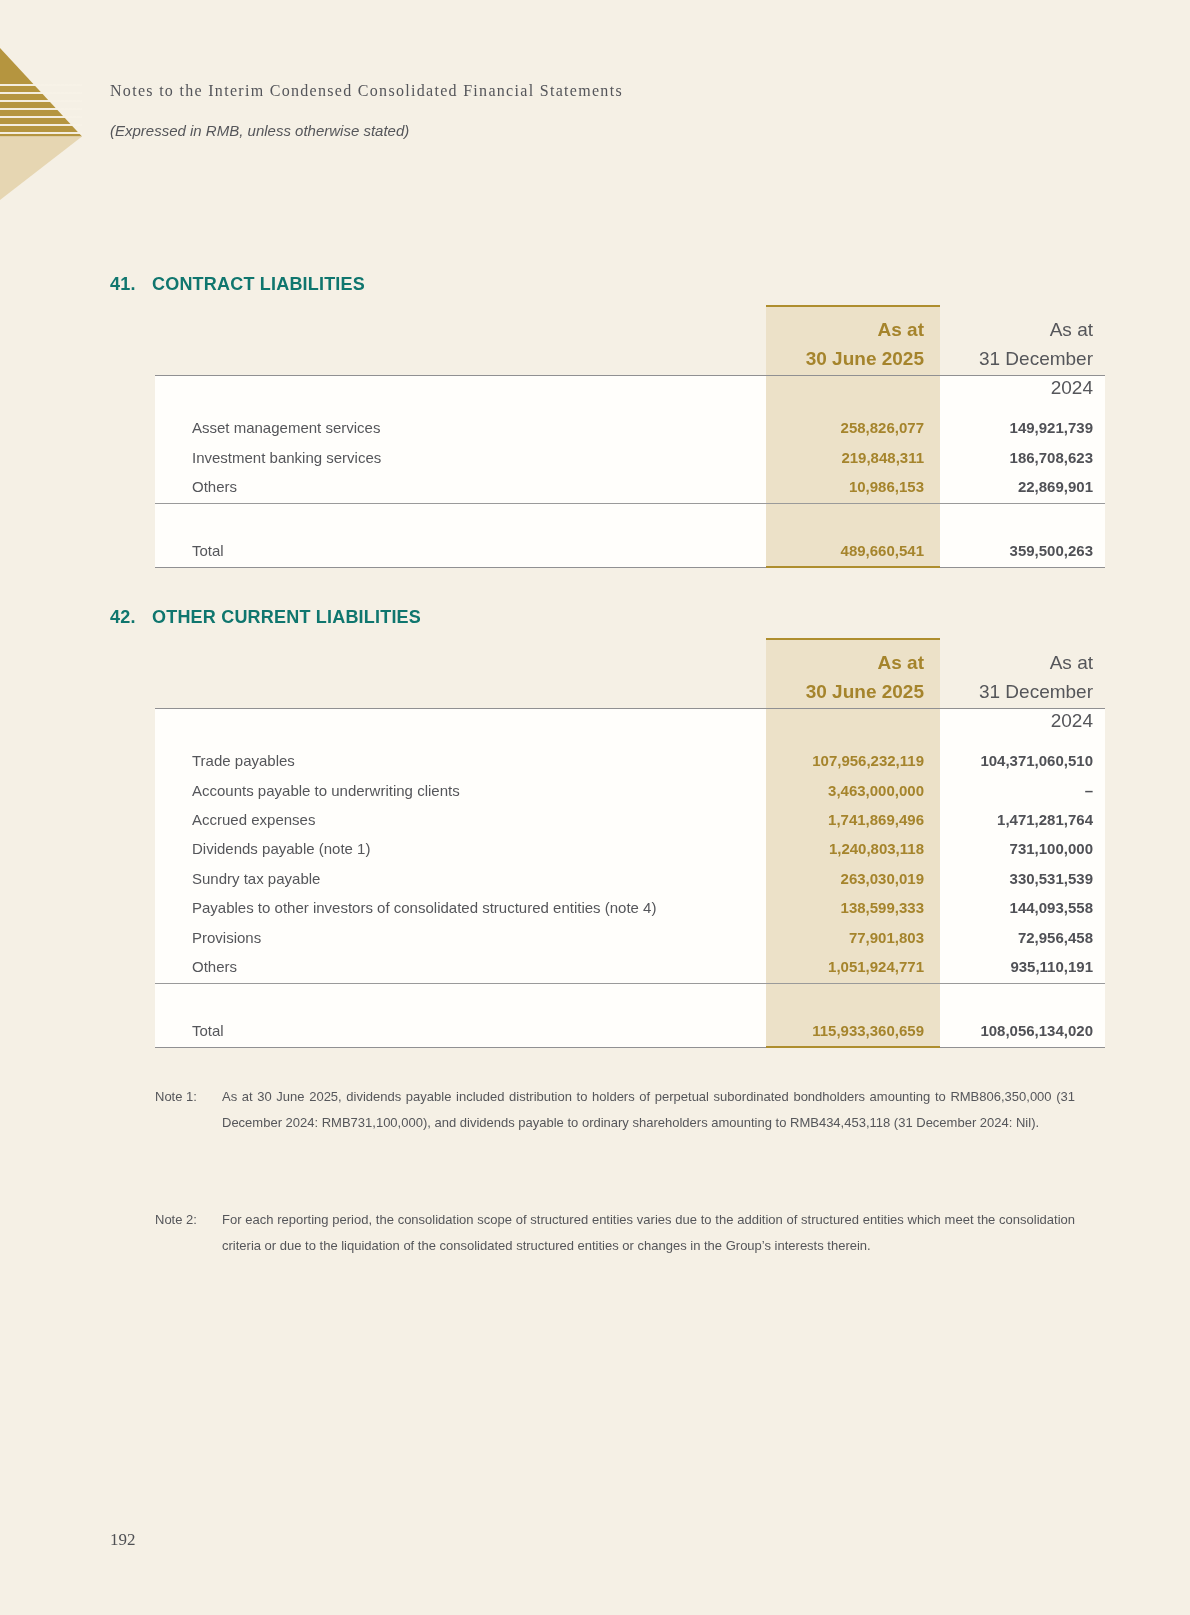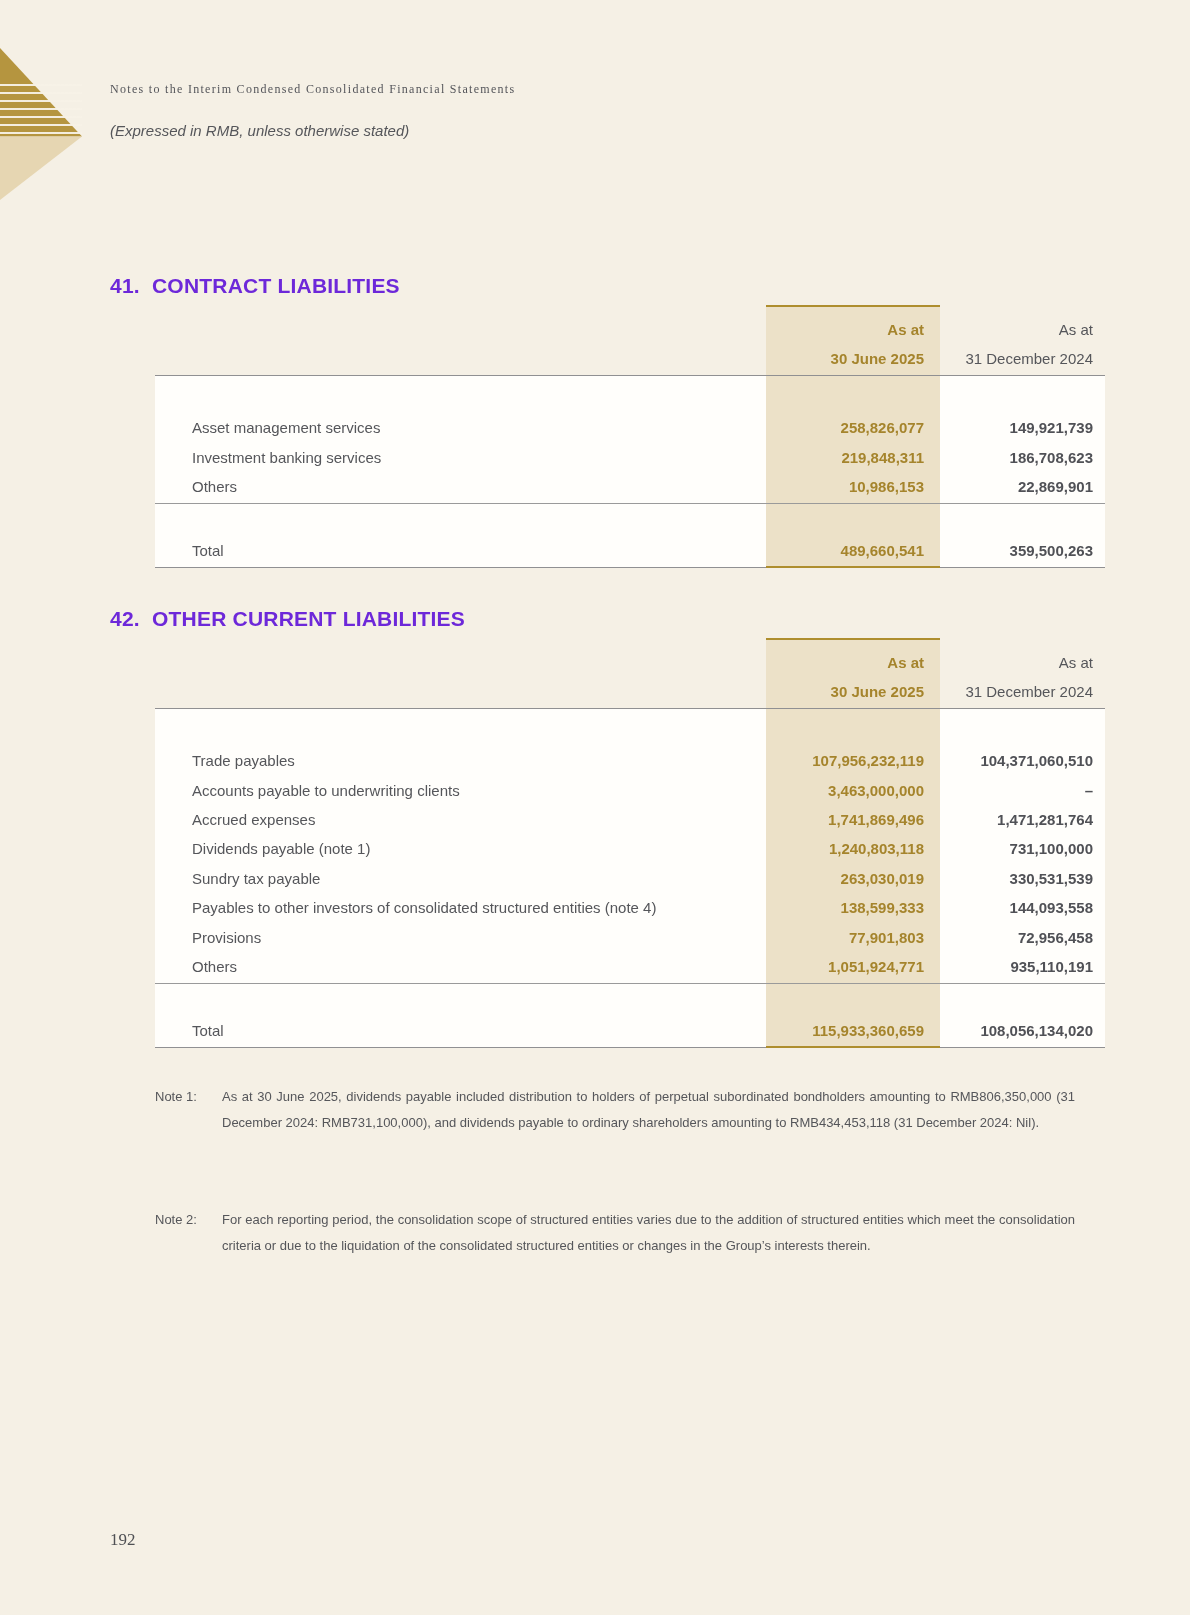--- a/index.html
+++ b/index.html
@@ -16,33 +16,33 @@
   .corner { position:absolute; left:0; top:45px; width:82px; height:155px; }
   .corner .tri-gold  { position:absolute; inset:0; background:#b5953f; clip-path:polygon(0 2%, 100% 59%, 0 59%); }
   .corner .tri-tan   { position:absolute; inset:0; background:#e6d6b2; clip-path:polygon(0 59%, 100% 59%, 0 100%); }
   .corner .stripes   { position:absolute; left:0; right:0; top:25%; height:35%;
                        background:repeating-linear-gradient(to bottom, rgba(247,242,231,0.95) 0 2px, transparent 2px 8px); }
 
   
   .hdr-title {
     position:absolute; left:110px; top:82px;
     font-family:"Liberation Serif", serif;
-    font-size:12px; letter-spacing:1.3px;
+    font-size:16px; letter-spacing:1.3px;
     color:#54555a; font-weight:500; white-space:nowrap;
   }
   .hdr-sub {
     position:absolute; left:110px; top:122px;
     font-style:italic; font-size:15px; color:#55565a;
   }
 
   
   .sec-head {
     position:absolute; left:110px; display:flex;
-    font-weight:bold; font-size:21px; letter-spacing:0.2px;
-    color:#6d28d9; white-space:nowrap;
+    font-weight:bold; font-size:18px; letter-spacing:0.2px;
+    color:#0f766e; white-space:nowrap;
   }
   .sec-head .num { width:42px; flex:0 0 42px; }
   #sec41-head { top:274px; }
   #sec42-head { top:607px; }
 
   
   .fintable { position:absolute; left:155px; width:950px; }
   #table41 { top:305px; height:263px; }
   #table42 { top:638px; height:410px; }
 
@@ -50,21 +50,21 @@
   .ft-hl     { position:absolute; top:2px; bottom:2px; left:611px; width:174px; background:#ece1c8; z-index:1; }
   .ft-goldtop    { position:absolute; top:0; left:611px; width:174px; height:2px; background:#ae8e2e; z-index:3; }
   .ft-goldbottom { position:absolute; bottom:0; left:611px; width:174px; height:2px; background:#ae8e2e; z-index:4; }
   .ft-headrule   { position:absolute; top:70px; left:0; right:0; height:1px; background:#909092; z-index:3; }
   .ft-bottomrule { position:absolute; bottom:0; left:0; right:0; height:1px; background:#909092; z-index:3; }
 
   .ft-header {
     position:absolute; top:0; left:0; right:0; height:70px; z-index:2;
     display:grid; grid-template-columns:1fr 174px 165px;
     padding-top:10px; box-sizing:border-box;
-    font-size:15px; line-height:29px;
+    font-size:19px; line-height:29px;
   }
   .ft-header .h1 { grid-column:2; text-align:right; padding-right:16px; color:#a5842c; font-weight:bold; }
   .ft-header .h2 { grid-column:3; text-align:right; padding-right:12px; color:#55565a; }
 
   .ft-content {
     position:absolute; top:70px; left:0; right:0; bottom:0; z-index:2;
     padding-top:38px; box-sizing:border-box; font-size:15px;
   }
   .ft-row { display:grid; grid-template-columns:1fr 174px 165px; height:29.4px; align-items:center; }
   .ft-row .lbl { padding-left:12px; color:#55565a;margin-left:25px; }

